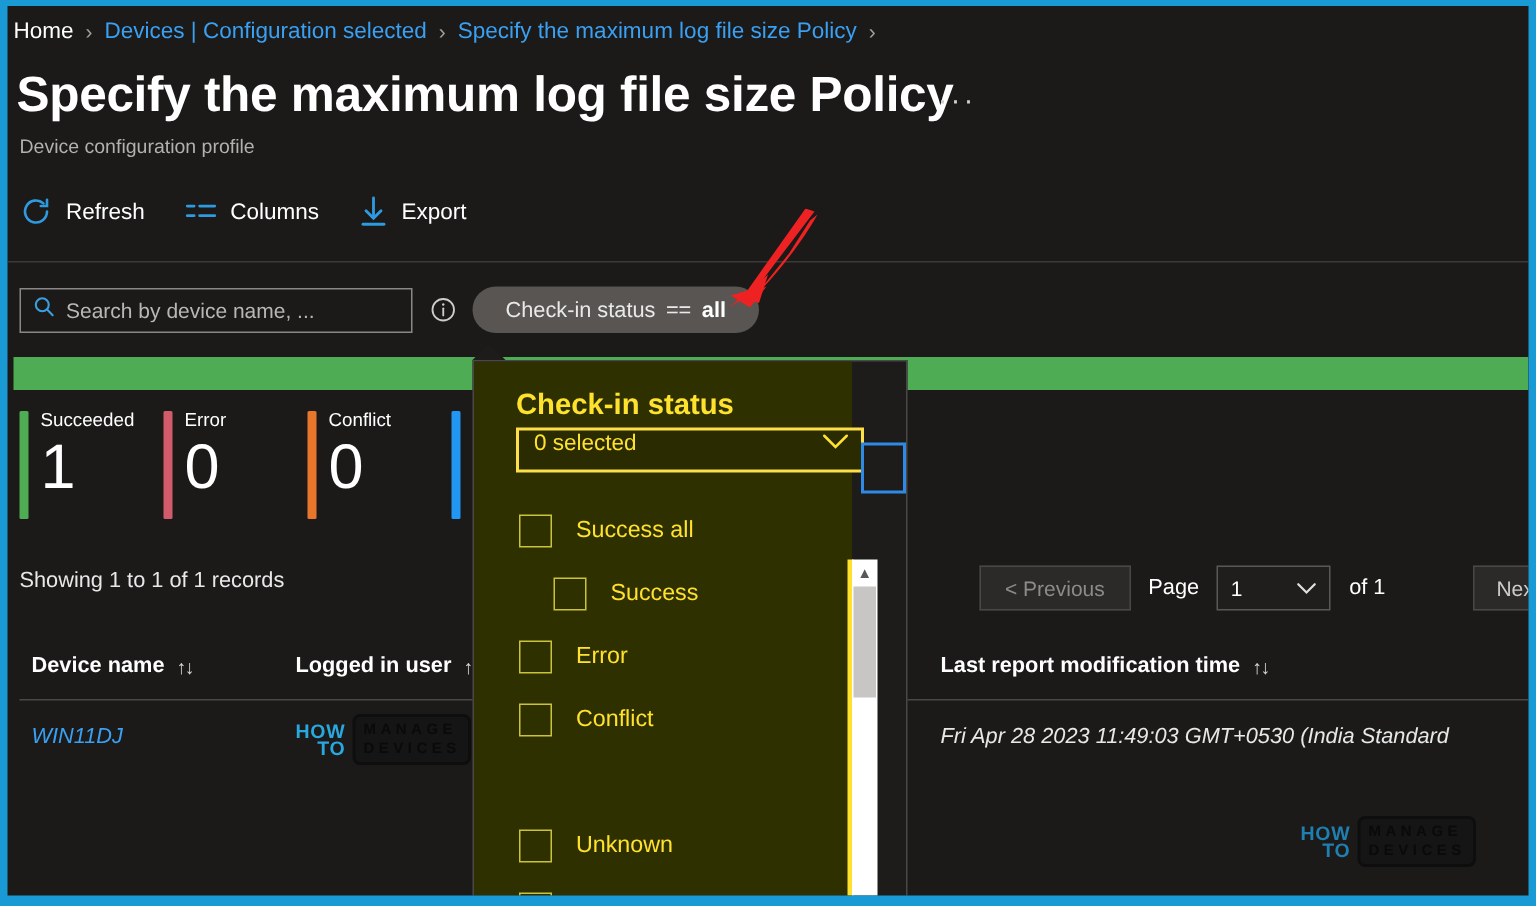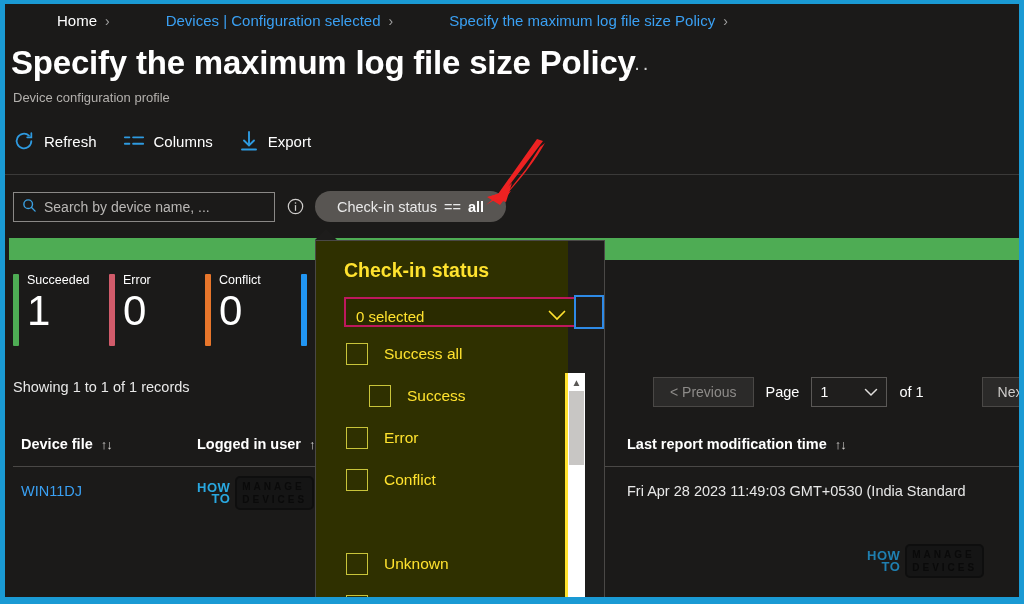--- a/index.html
+++ b/index.html
@@ -22,21 +22,21 @@
   .edge-bottom { position:absolute; left:0; bottom:0; width:1024px; height:7px; background:#1a9ad4; z-index:60; }
 
   .page { position:absolute; left:5px; top:4px; width:1014px; height:593px; background:#1b1a19; overflow:hidden; }
 
   
   .breadcrumb {
     position:absolute; left:4px; top:8px;
     display:flex; align-items:center; gap:8px;
     font-size:15px; white-space:nowrap;
   }
-  .crumb { color:#3aa0f3; cursor:pointer;margin-left:48px; }
+  .crumb { color:#3aa0f3; cursor:pointer; }
   .crumb.home { color:#ffffff; }
   .sep { color:#a0a0a0; font-size:14px; }
 
   
   .title {
     position:absolute; left:6px; top:40px;
     font-size:33px; font-weight:700; color:#ffffff; letter-spacing:-0.2px;
   }
   .title-dots {
     position:absolute; left:620px; top:52px;
@@ -109,21 +109,21 @@
     border:1px solid #4a4846; background:#2b2a29; color:#cfcdcb; font-size:14px;
     display:flex; align-items:center; justify-content:center; overflow:hidden; cursor:pointer; }
 
   
   .thead { position:absolute; left:0; top:428px; width:1014px; height:30px; }
   .th { position:absolute; display:flex; align-items:center; gap:8px;
         font-size:14.5px; font-weight:700; color:#ffffff; white-space:nowrap; cursor:pointer; }
   .sorticon { font-size:13px; color:#d8d6d4; letter-spacing:-1px; }
   .hr2 { position:absolute; left:8px; top:462px; width:1006px; height:1px; background:#4a4846; }
 
-  .row { position:absolute; left:0; top:472px; width:954px; height:34px; }
+  .row { position:absolute; left:0; top:472px; width:954px; height:34px;font-style:italic; }
   .cell { position:absolute; font-size:14.5px; color:#e8e8e8; white-space:nowrap; }
   .cell.link { color:#3aa0f3; cursor:pointer; }
 
   
   .flyout-arrow {
     position:absolute; left:310px; top:225px; width:0; height:0;
     border-left:11px solid transparent; border-right:11px solid transparent;
     border-bottom:11px solid #1d1c1b; z-index:31;
   }
   .flyout {
@@ -133,23 +133,23 @@
   
   .tint {
     position:absolute; left:0; top:0; width:252px; height:368px;
     background:#2f3000;
   }
   .fly-title {
     position:absolute; left:28px; top:18px;
     font-size:19.5px; font-weight:700; color:#ffe22e;
   }
   .fly-combo {
-    position:absolute; left:28px; top:56px; width:232px; height:30px;
-    border:2px solid #be185d; background:#2a2b00;
-    display:flex; align-items:flex-end; justify-content:space-between; padding:0 8px 0 10px;
+    position:absolute; left:28px; top:44px; width:232px; height:30px;
+    border:2px solid #fde047; background:#2a2b00;
+    display:flex; align-items:flex-start; justify-content:space-between; padding:0 8px 0 10px;
     cursor:pointer;
   }
   .fly-combo .ctext { font-size:15px; color:#ffe22e; }
   .fly-focus {
     position:absolute; left:258px; top:54px; width:30px; height:34px;
     border:2px solid #2e8ae6; background:transparent; pointer-events:none;
   }
   .fly-list { position:absolute; left:0; top:96px; width:252px; height:272px; }
   .fly-item {
     position:absolute; left:30px; display:flex; align-items:center; gap:16px; cursor:pointer;
@@ -298,21 +298,21 @@
               <path d="M1.5 1.5L7 7l5.5-5.5"></path>
             </svg>
         </span>
       </div>
       <span class="pg-of">of 1</span>
     </div>
     <div class="btn-next">Next</div>
 
     <div class="thead">
       <div class="th" style="left:16px; top:4px;">
-        <span>Device file</span>
+        <span>Device name</span>
         <span class="sorticon">↑↓</span>
       </div>
       <div class="th" style="left:192px; top:4px;">
         <span>Logged in user</span>
         <span class="sorticon">↑↓</span>
       </div>
       <div class="th" style="left:578px; top:4px;">
         <span>lt...</span>
       </div>
       <div class="th" style="left:622px; top:4px;">

